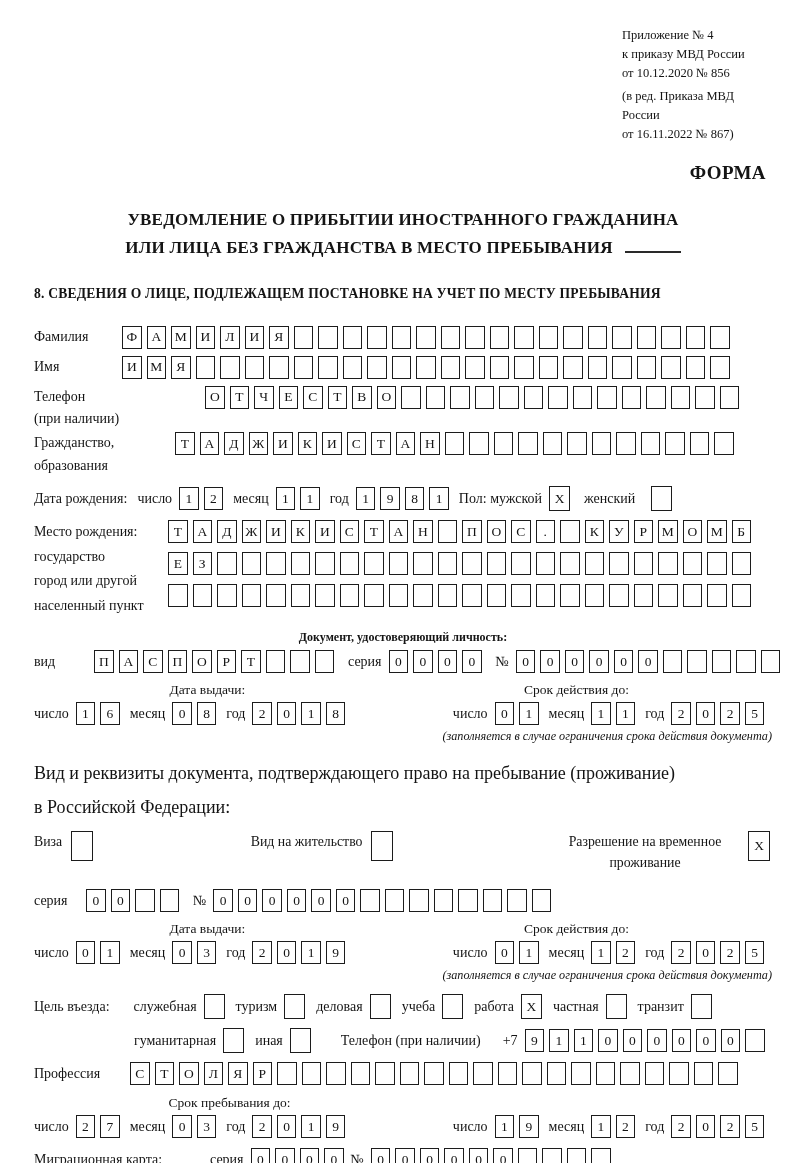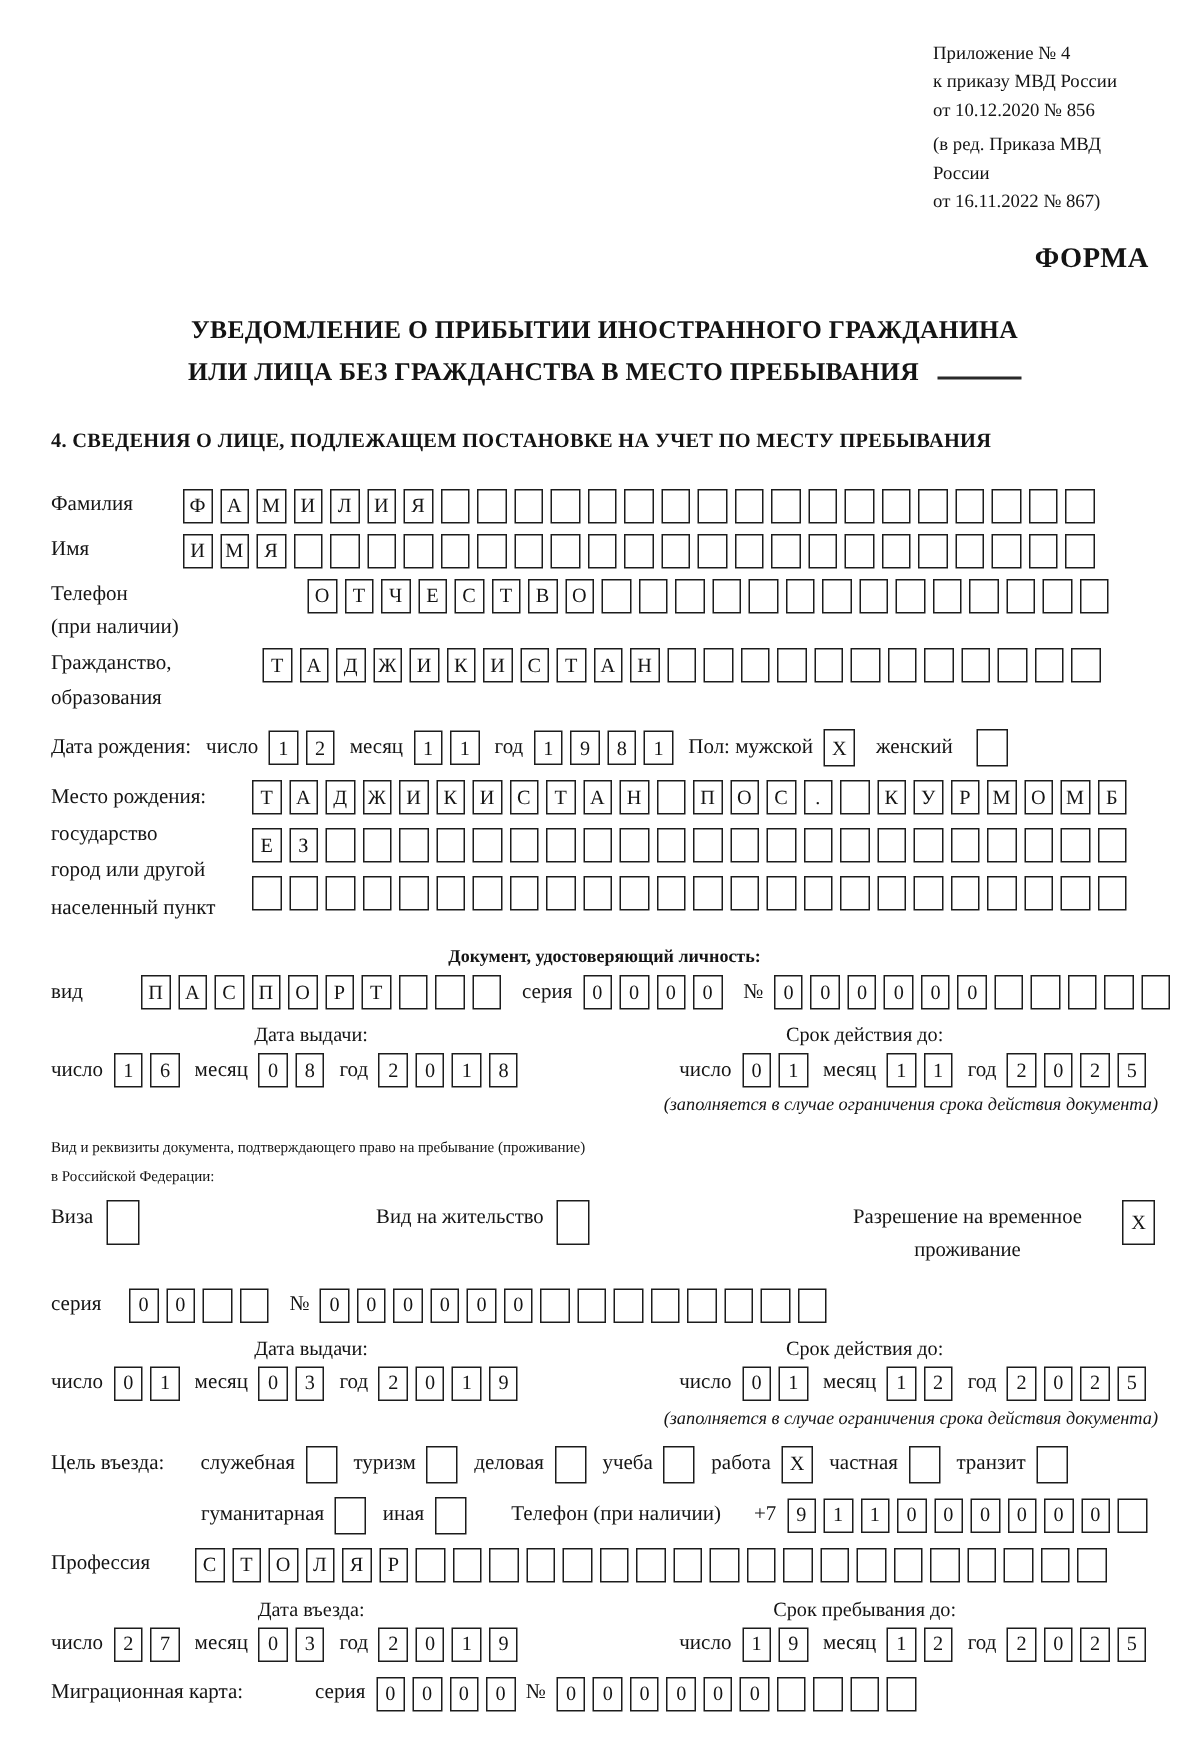--- a/index.html
+++ b/index.html
@@ -41,21 +41,21 @@
   .doc-heading { text-align: center; font-weight: bold; font-size: 12px; margin-top: 12px; }
 
   .date-heads { display: flex; margin-top: 9px; font-size: 13.5px; }
   .dh-left  { width: 47%; text-align: center; }
   .dh-right { width: 53%; text-align: center; }
   .date-row { margin-top: 4px; }
   .date-half { display: flex; align-items: center; width: 47%; flex: none; }
   .date-half.right { width: 53%; }
   .note-right { text-align: right; font-size: 12.2px; margin-top: 4px; font-style: italic; }
 
-  .intro { font-size: 10px; margin-top: 12px; line-height: 1.9; }
+  .intro { font-size: 18px; margin-top: 12px; line-height: 1.9; }
 
   .opts { justify-content: space-between; margin-top: 6px; padding-right: 2px; }
   .opt { display: flex; align-items: flex-start; gap: 9px; }
   .opt .optlbl { font-size: 13.8px; text-align: center; line-height: 1.55; }
   .optlbl.w2 { width: 188px; }
   .optlbl.w3 { width: 178px; }
 </style>
 </head>
 <body>
 
@@ -71,21 +71,21 @@
 
   <div class="form-label">ФОРМА</div>
 
   <div class="title">
     <div>УВЕДОМЛЕНИЕ О ПРИБЫТИИ ИНОСТРАННОГО ГРАЖДАНИНА</div>
     <div>
       <span>ИЛИ ЛИЦА БЕЗ ГРАЖДАНСТВА В МЕСТО ПРЕБЫВАНИЯ</span><span class="blank-line"></span>
     </div>
   </div>
 
-  <div class="sec-heading">4. СВЕДЕНИЯ О ЛИЦЕ, ПОДЛЕЖАЩЕМ ПОСТАНОВКЕ НА УЧЕТ ПО МЕСТУ ПРЕБЫВАНИЯ</div>
+  <div class="sec-heading">8. СВЕДЕНИЯ О ЛИЦЕ, ПОДЛЕЖАЩЕМ ПОСТАНОВКЕ НА УЧЕТ ПО МЕСТУ ПРЕБЫВАНИЯ</div>
 
   <div class="row" style="margin-top:24px">
     <span class="lbl" style="width:88px">Фамилия</span>
     <div class="cells">
         <div class="cell">Ф</div>
         <div class="cell">А</div>
         <div class="cell">М</div>
         <div class="cell">И</div>
         <div class="cell">Л</div>
         <div class="cell">И</div>
@@ -561,21 +561,20 @@
         <div class="cell"></div>
         <div class="cell"></div>
         <div class="cell"></div>
         <div class="cell"></div>
         <div class="cell"></div>
         <div class="cell"></div>
       </div>
   </div>
 
   <div class="date-heads" style="margin-top:10px">
-    <div class="dh-left">Дата въезда:</div>
     <div class="dh-right">Срок пребывания до:</div>
   </div>
   <div class="row date-row">
     <div class="date-half">
       <span class="lbl">число</span>
       <div class="cells g2">
           <div class="cell">2</div>
           <div class="cell">7</div>
         </div>
       <span class="lbl g">месяц</span>

